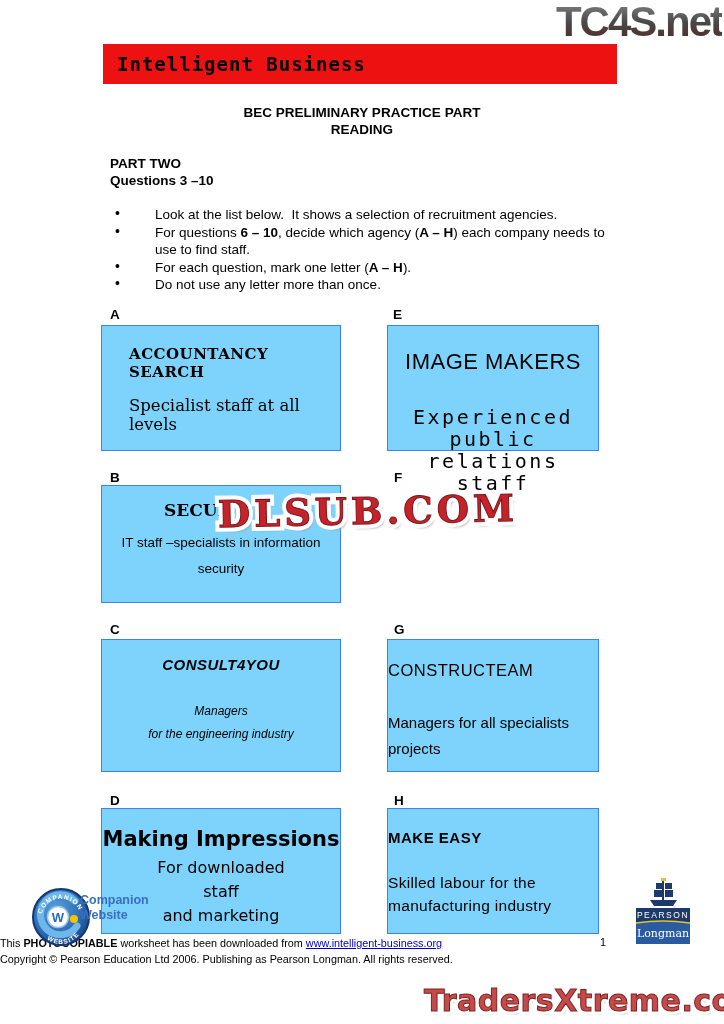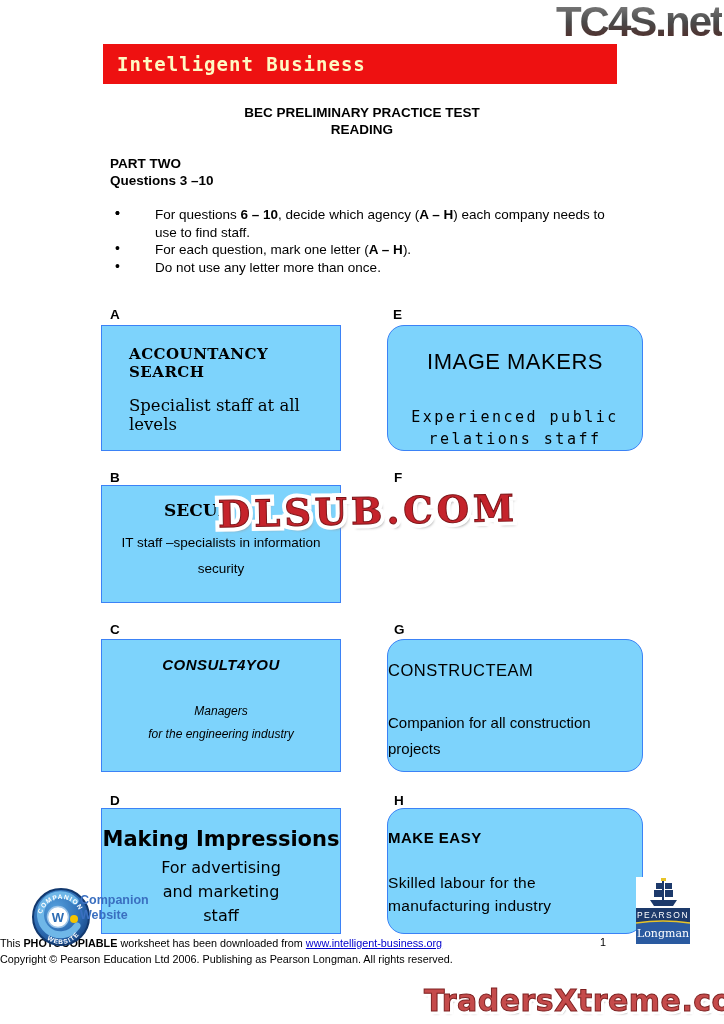--- a/index.html
+++ b/index.html
@@ -7,57 +7,57 @@
         font-family:"Liberation Sans",sans-serif;color:#000;}
 
   
   .tc4s{position:absolute;top:-2px;right:2px;z-index:6;
         font-family:"Liberation Sans",sans-serif;font-weight:bold;font-size:42px;letter-spacing:-2px;
         background:linear-gradient(180deg,#8d8d8d 0%,#4a4a4a 50%,#512622 95%);
         -webkit-background-clip:text;background-clip:text;color:transparent;}
 
   
   .banner{position:absolute;left:103px;top:44px;width:514px;height:40px;background:#ee1111;z-index:1;}
-  .banner-title{position:absolute;left:14px;top:9px;color:#fef9c3;
+  .banner-title{position:absolute;left:14px;top:9px;color:#000000;
         font-family:"DejaVu Sans Mono",monospace;font-weight:bold;font-size:19px;letter-spacing:1px;}
 
   .doc-title{position:absolute;left:0;top:105px;width:724px;text-align:center;
         font-weight:bold;font-size:13.5px;line-height:16.5px;z-index:1;}
 
   .part-block{position:absolute;left:110px;top:155px;font-weight:bold;font-size:13.5px;line-height:17px;z-index:1;}
 
   .bullets{position:absolute;left:115px;top:206px;width:505px;font-size:13.5px;line-height:17.6px;z-index:1;}
   .bullet-item{position:relative;padding-left:40px;}
   .bullet-dot{position:absolute;left:0;top:-1px;font-size:14px;}
   .prewrap{white-space:pre-wrap;}
   .b{font-weight:bold;}
 
   .box-label{position:absolute;font-weight:bold;font-size:13.5px;z-index:2;}
   .agency-box{position:absolute;border:1px solid #3b82f6;background:#7dd3fc;z-index:1;box-sizing:border-box;}
   .col-l{left:101px;width:240px;}
-  .col-r{left:387px;width:256px;border-radius:17px;}
+  .col-r{left:387px;width:212px;}
 
   
   #label-a{left:110px;top:307px;} #label-e{left:393px;top:307px;}
   #box-a,#box-e{top:325px;height:126px;}
   #label-b{left:110px;top:470px;} #label-f{left:394px;top:470px;}
   #box-b,#box-f{top:485px;height:118px;}
   #label-c{left:110px;top:622px;} #label-g{left:394px;top:622px;}
   #box-c,#box-g{top:639px;height:133px;}
   #label-d{left:110px;top:793px;} #label-h{left:394px;top:793px;}
   #box-d,#box-h{top:808px;height:126px;}
 
   
   #box-a .t{margin:19px 0 0 27px;font-family:"DejaVu Serif",serif;font-weight:bold;font-size:15px;letter-spacing:.5px;}
   #box-a .d{margin:15px 0 0 27px;font-family:"DejaVu Serif",serif;font-size:16.5px;}
 
   
   #box-e{text-align:center;}
   #box-e .t{margin-top:23px;font-size:22px;letter-spacing:.5px;}
-  #box-e .d{margin-top:31px;font-family:"DejaVu Sans Mono",monospace;font-size:15px;line-height:22px;letter-spacing:2.5px;}
+  #box-e .d{margin-top:31px;font-family:"DejaVu Sans Mono",monospace;font-size:20px;line-height:22px;letter-spacing:2.5px;}
 
   
   #box-b .t{position:absolute;left:62px;top:14px;font-family:"DejaVu Serif",serif;font-weight:bold;font-size:17px;}
   #box-b .d{position:absolute;left:0;top:44px;width:100%;text-align:center;font-size:13.5px;line-height:26px;}
 
   
   #box-f .t{position:absolute;left:108px;top:13px;font-weight:bold;font-size:14px;letter-spacing:.5px;}
   #box-f .d{position:absolute;left:0;top:46px;width:100%;text-align:center;font-size:13.5px;line-height:17px;}
 
   
@@ -108,32 +108,33 @@
 
 <div class="page">
 
   <div class="tc4s">TC4S.net</div>
 
   <div class="banner">
     <div class="banner-title">Intelligent Business</div>
   </div>
 
   <div class="doc-title">
-    <div>BEC PRELIMINARY PRACTICE TEST</div>
+    <div>BEC PRELIMINARY PRACTICE PART</div>
     <div>READING</div>
   </div>
 
   <div class="part-block">
     <div>PART TWO</div>
     <div>Questions 3 –10</div>
   </div>
 
   <div class="bullets">
     <div class="bullet-item">
       <span class="bullet-dot">•</span>
+      <span class="prewrap">Look at the list below.  It shows a selection of recruitment agencies.</span>
     </div>
     <div class="bullet-item">
       <span class="bullet-dot">•</span><span>For questions </span><span class="b">6 – 10</span><span>, decide which agency (</span><span class="b">A – H</span><span>) each company needs to use to find staff.</span>
     </div>
     <div class="bullet-item">
       <span class="bullet-dot">•</span><span>For each question, mark one letter (</span><span class="b">A – H</span><span>).</span>
     </div>
     <div class="bullet-item">
       <span class="bullet-dot">•</span>
       <span>Do not use any letter more than once.</span>
@@ -171,32 +172,32 @@
     <div class="t">CONSULT4YOU</div>
     <div class="d">
       <div>Managers</div>
       <div>for the engineering industry</div>
     </div>
   </div>
   <div id="label-g" class="box-label">G</div>
   <div id="box-g" class="agency-box col-r">
     <div class="t">CONSTRUCTEAM</div>
     <div class="d">
-      <div>Companion for all construction</div>
+      <div>Managers for all specialists</div>
       <div>projects</div>
     </div>
   </div>
 
   <div id="label-d" class="box-label">D</div>
   <div id="box-d" class="agency-box col-l">
     <div class="t">Making Impressions</div>
     <div class="d">
-      <div>For advertising</div>
+      <div>For downloaded</div>
+      <div>staff</div>
       <div>and marketing</div>
-      <div>staff</div>
     </div>
   </div>
   <div id="label-h" class="box-label">H</div>
   <div id="box-h" class="agency-box col-r">
     <div class="t">MAKE EASY</div>
     <div class="d">
       <div>Skilled labour for the</div>
       <div>manufacturing industry</div>
     </div>
   </div>

